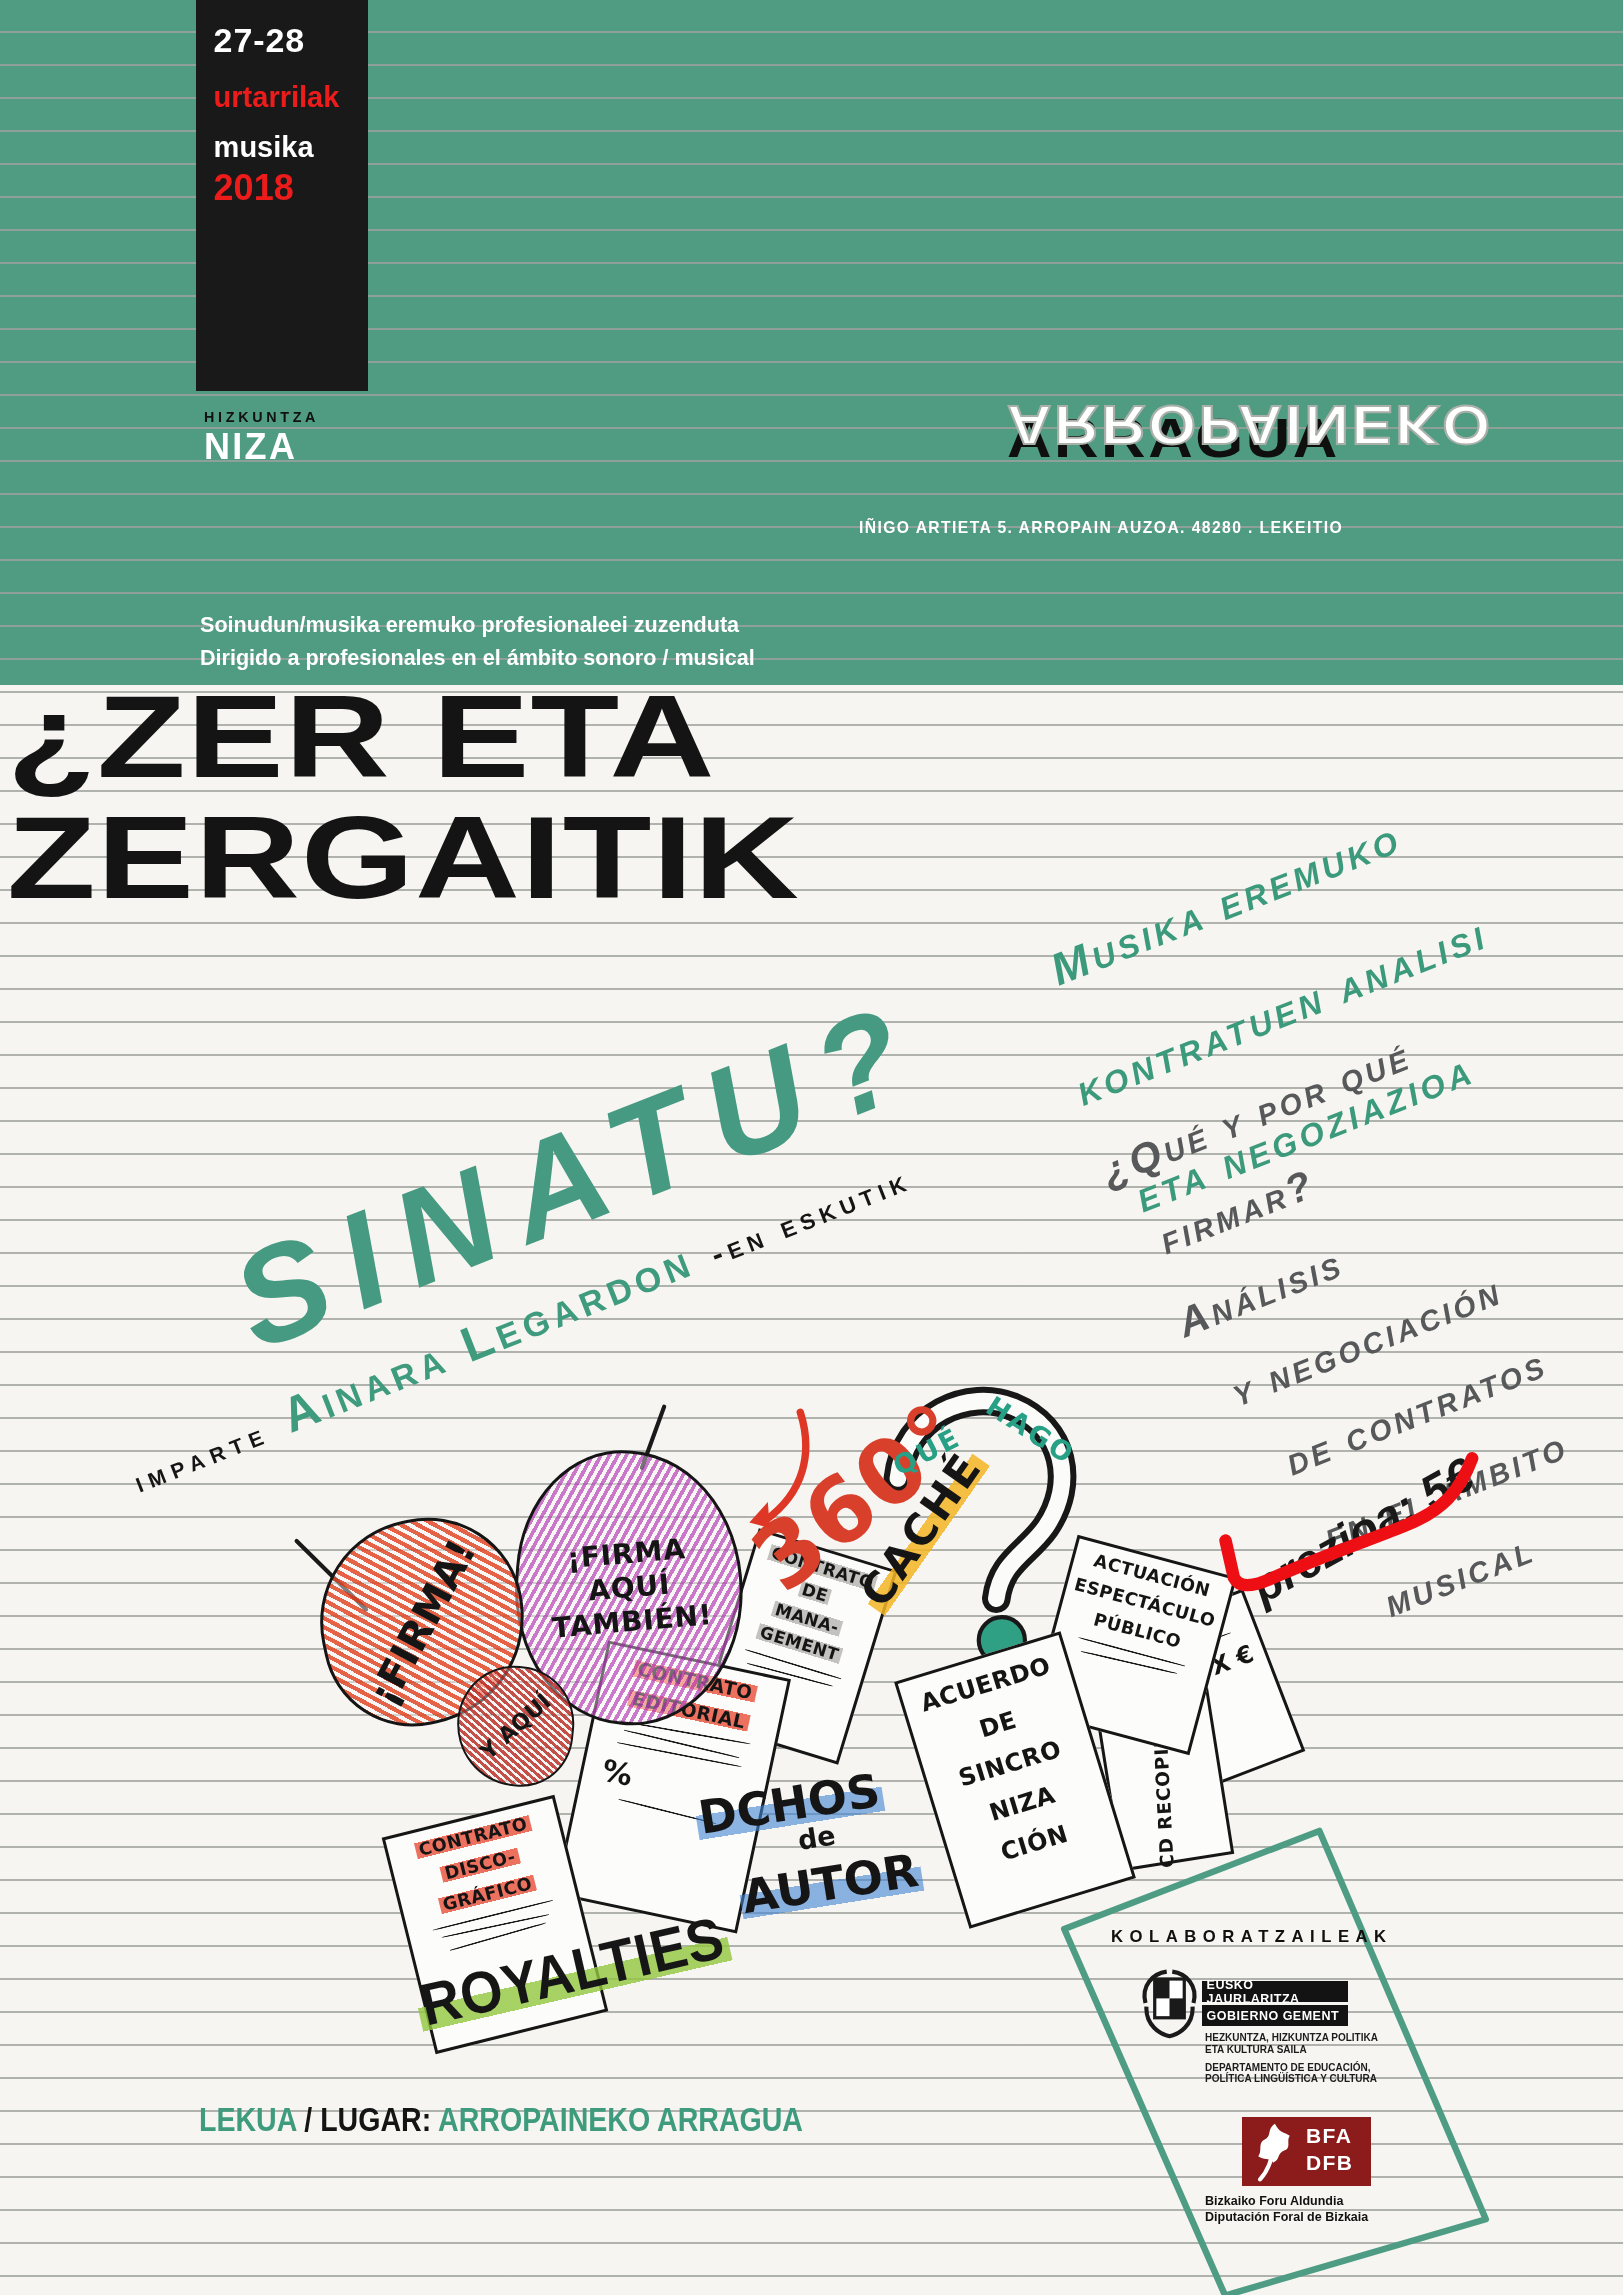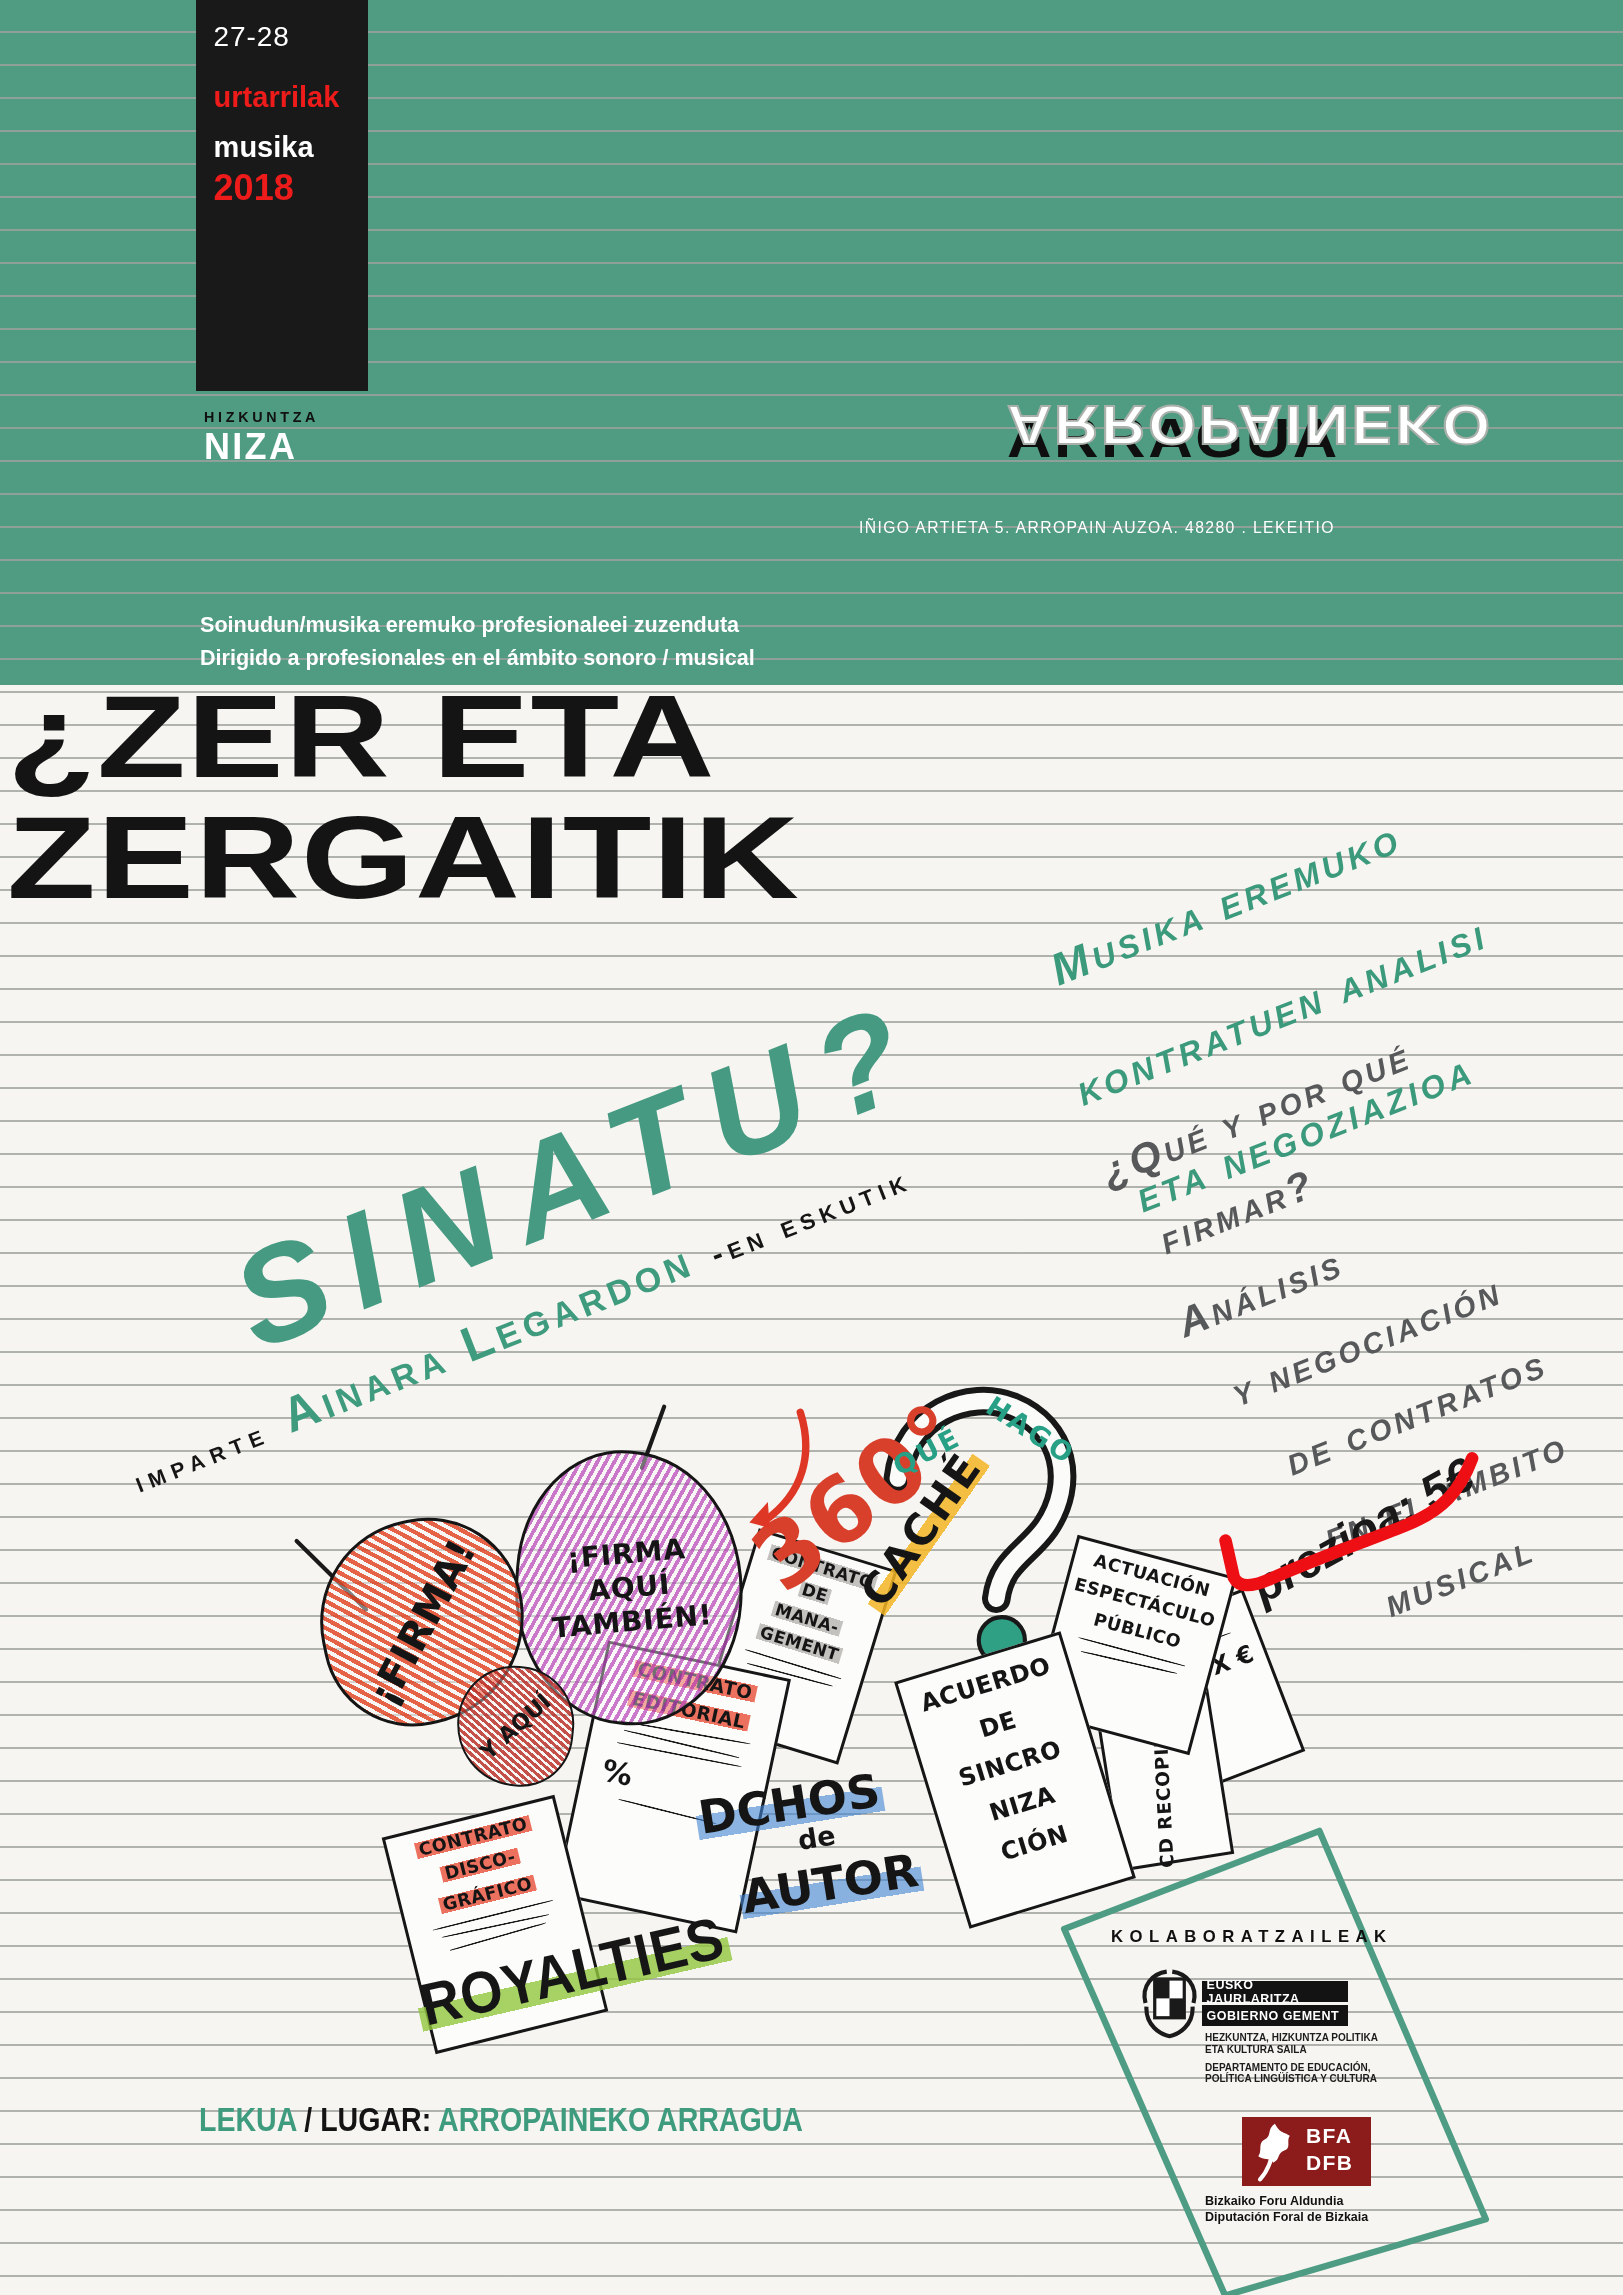--- a/index.html
+++ b/index.html
@@ -7,33 +7,33 @@
   #poster{position:relative;width:1623px;height:2295px;overflow:hidden;background:#f6f5f1;}
   .abs{position:absolute;}
   .ni{pointer-events:none;}
   
   #ruled-lines{position:absolute;inset:0;z-index:1;
     background:repeating-linear-gradient(to bottom,transparent 0 31px,rgba(158,161,156,.8) 31px 33px);}
   
   #band{left:0;top:0;width:1623px;height:685px;background:#4f9c83;z-index:0;}
   
   #date-box{left:196px;top:0;width:172px;height:391px;background:#191919;z-index:3;}
-  #date-box .d1{position:absolute;left:17.6px;top:21px;font-size:28px;font-weight:400;color:#ffffff;letter-spacing:0.9px;}
+  #date-box .d1{position:absolute;left:17.6px;top:21px;font-size:34px;font-weight:700;color:#ffffff;letter-spacing:0.9px;}
   #date-box .d2{position:absolute;left:17.6px;top:81px;font-size:29px;font-weight:700;color:#ee1b1b;}
   #date-box .d3{position:absolute;left:17.6px;top:131px;font-size:29px;font-weight:700;color:#ffffff;}
   #date-box .d4{position:absolute;left:17.6px;top:167px;font-size:36px;font-weight:800;color:#ee1b1b;}
   
   #program{left:204px;top:409px;z-index:3;}
   #program .k{font-size:14.3px;font-weight:900;letter-spacing:3.7px;color:#111;}
   #program .n{font-size:36px;font-weight:900;letter-spacing:2.3px;color:#fff;margin-top:0.9px;}
   
   #brand-name{left:1007px;top:406px;font-size:55px;font-weight:900;color:#0f0f0f;letter-spacing:2.3px;transform:scaleX(1.12);transform-origin:0 0;z-index:3;white-space:nowrap;}
   #brand-mirror{left:1007px;top:457px;font-size:55px;font-weight:900;color:#fff;letter-spacing:2.3px;
     -webkit-text-stroke:1.9px #a9b0aa;transform:scale(1.12,-1);transform-origin:0 0;z-index:3;white-space:nowrap;}
-  #brand-address{left:859px;top:519px;font-size:15.7px;font-weight:400;color:#fff;letter-spacing:1.4px;z-index:3;white-space:nowrap;}
+  #brand-address{left:859px;top:519px;font-size:15.7px;font-weight:700;color:#fff;letter-spacing:1.4px;z-index:3;white-space:nowrap;}
   
   #audience{left:200px;top:608px;z-index:3;color:#fff;font-size:22px;font-weight:700;line-height:33px;transform:scaleX(.98);transform-origin:0 0;}
   
   #title{left:6.5px;top:676px;z-index:3;color:#141414;font-weight:900;font-size:110px;line-height:114px;letter-spacing:0.9px;transform:scale(1.32,1.06);transform-origin:0 0;white-space:nowrap;}
   
   .rot{transform-origin:0 0;white-space:nowrap;}
   #topic-eu{left:1011px;top:923px;transform:rotate(-21.5deg);z-index:3;}
   #topic-eu .l{font-style:italic;font-weight:700;font-size:45px;font-variant:small-caps;color:#3c9a7c;letter-spacing:4.2px;line-height:121px;}
   #topic-es{left:1088px;top:1135px;transform:rotate(-21.5deg);z-index:3;}
   #topic-es .l{font-style:italic;font-weight:700;font-size:41px;font-variant:small-caps;color:#56585a;letter-spacing:3.7px;line-height:84px;}

